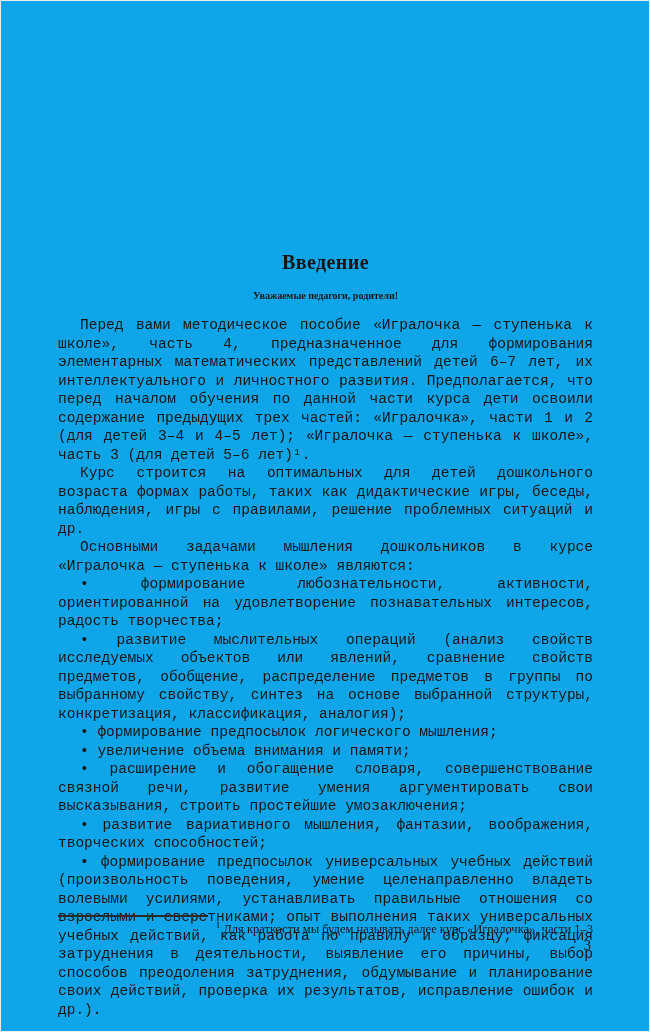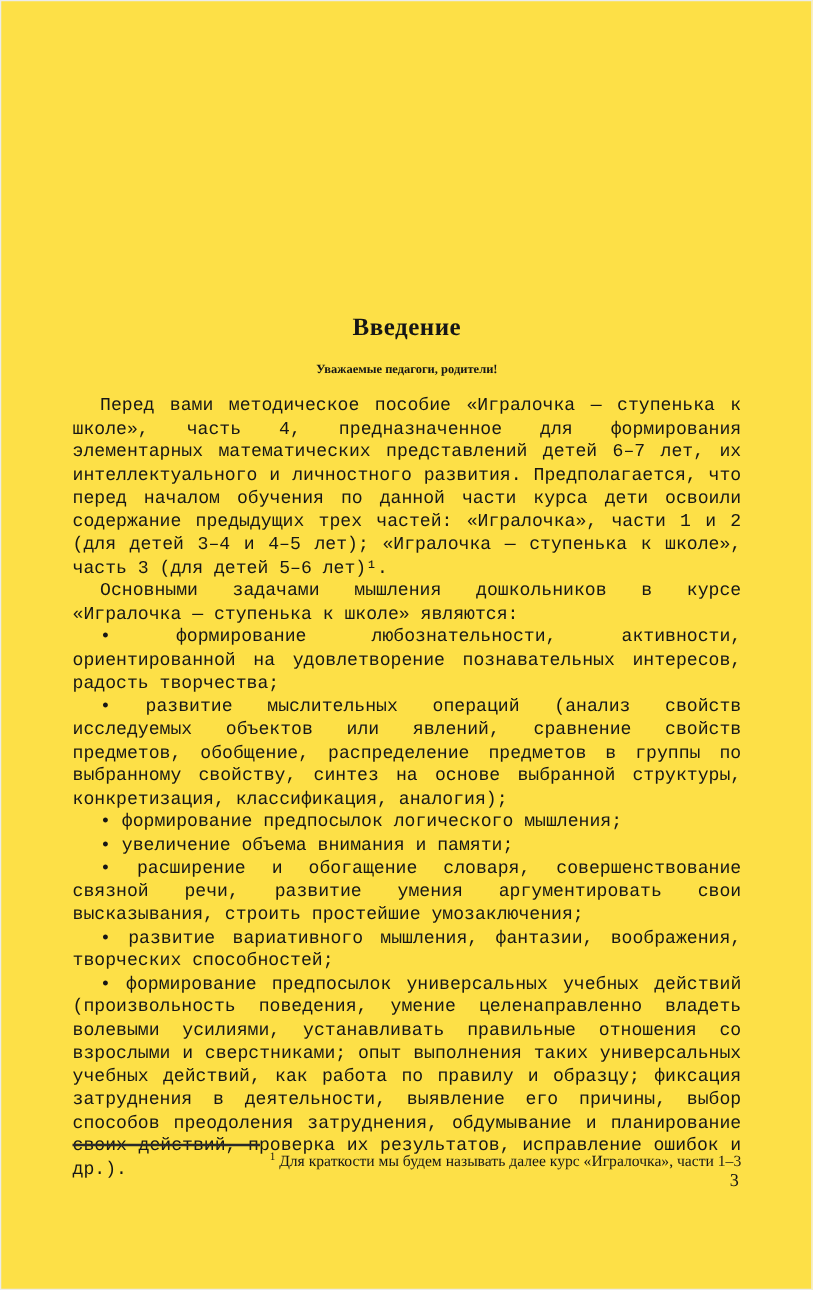--- a/index.html
+++ b/index.html
@@ -11,21 +11,21 @@
     width: 650px;
     height: 1032px;
     position: relative;
     font-family: "Liberation Serif", serif;
     color: #161616;
     -webkit-font-smoothing: antialiased;
   }
   .page {
     position: absolute;
     inset: 0;
-    background: #fde047;
+    background: #0ea5e9;
     border: 1px solid #ececec;
     box-sizing: border-box;
     overflow: hidden;
   }
   .content {
     position: absolute;
     left: 57px;
     right: 56px;
     top: 0;
   }
@@ -90,20 +90,21 @@
 </style>
 </head>
 <body>
 
 <div class="page">
   <div class="content">
     <h1 class="title">Введение</h1>
     <h2 class="subtitle">Уважаемые педагоги, родители!</h2>
     <div class="body-text">
         <p class="para">Перед вами методическое пособие «Игралочка — ступенька к школе», часть 4, предназначенное для формирования элементарных математических представлений детей 6–7 лет, их интеллектуального и личностного развития. Предполагается, что перед началом обучения по данной части курса дети освоили содержание предыдущих трех частей: «Игралочка», части 1 и 2 (для детей 3–4 и 4–5 лет); «Игралочка — ступенька к школе», часть 3 (для детей 5–6 лет)¹.</p>
+        <p class="para">Курс строится на оптимальных для детей дошкольного возраста формах работы, таких как дидактические игры, беседы, наблюдения, игры с правилами, решение проблемных ситуаций и др.</p>
         <p class="para">Основными задачами мышления дошкольников в курсе «Игралочка — ступенька к школе» являются:</p>
         <p class="para bullet"><span class="marker">•&nbsp;</span>формирование любознательности, активности, ориентированной на удовлетворение познавательных интересов, радость творчества;</p>
         <p class="para bullet"><span class="marker">•&nbsp;</span>развитие мыслительных операций (анализ свойств исследуемых объектов или явлений, сравнение свойств предметов, обобщение, распределение предметов в группы по выбранному свойству, синтез на основе выбранной структуры, конкретизация, классификация, аналогия);</p>
         <p class="para bullet"><span class="marker">•&nbsp;</span>формирование предпосылок логического мышления;</p>
         <p class="para bullet"><span class="marker">•&nbsp;</span>увеличение объема внимания и памяти;</p>
         <p class="para bullet"><span class="marker">•&nbsp;</span>расширение и обогащение словаря, совершенствование связной речи, развитие умения аргументировать свои высказывания, строить простейшие умозаключения;</p>
         <p class="para bullet"><span class="marker">•&nbsp;</span>развитие вариативного мышления, фантазии, воображения, творческих способностей;</p>
         <p class="para bullet"><span class="marker">•&nbsp;</span>формирование предпосылок универсальных учебных действий (произвольность поведения, умение целенаправленно владеть волевыми усилиями, устанавливать правильные отношения со взрослыми и сверстниками; опыт выполнения таких универсальных учебных действий, как работа по правилу и образцу; фиксация затруднения в деятельности, выявление его причины, выбор способов преодоления затруднения, обдумывание и планирование своих действий, проверка их результатов, исправление ошибок и др.).</p>
       </div>
   </div>

